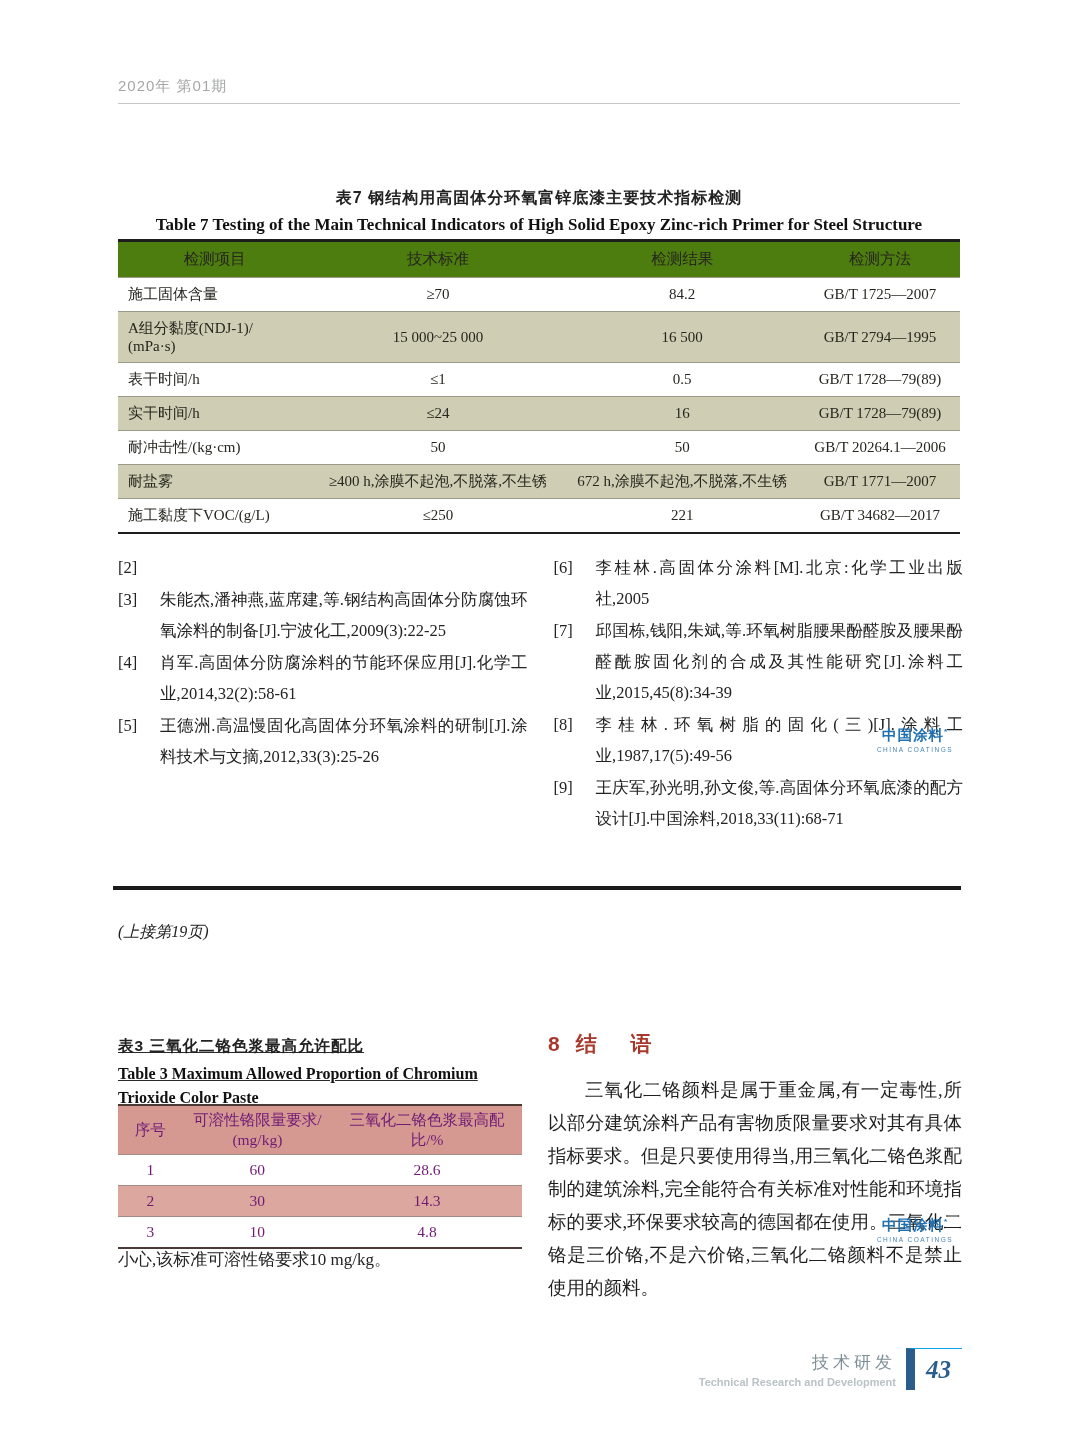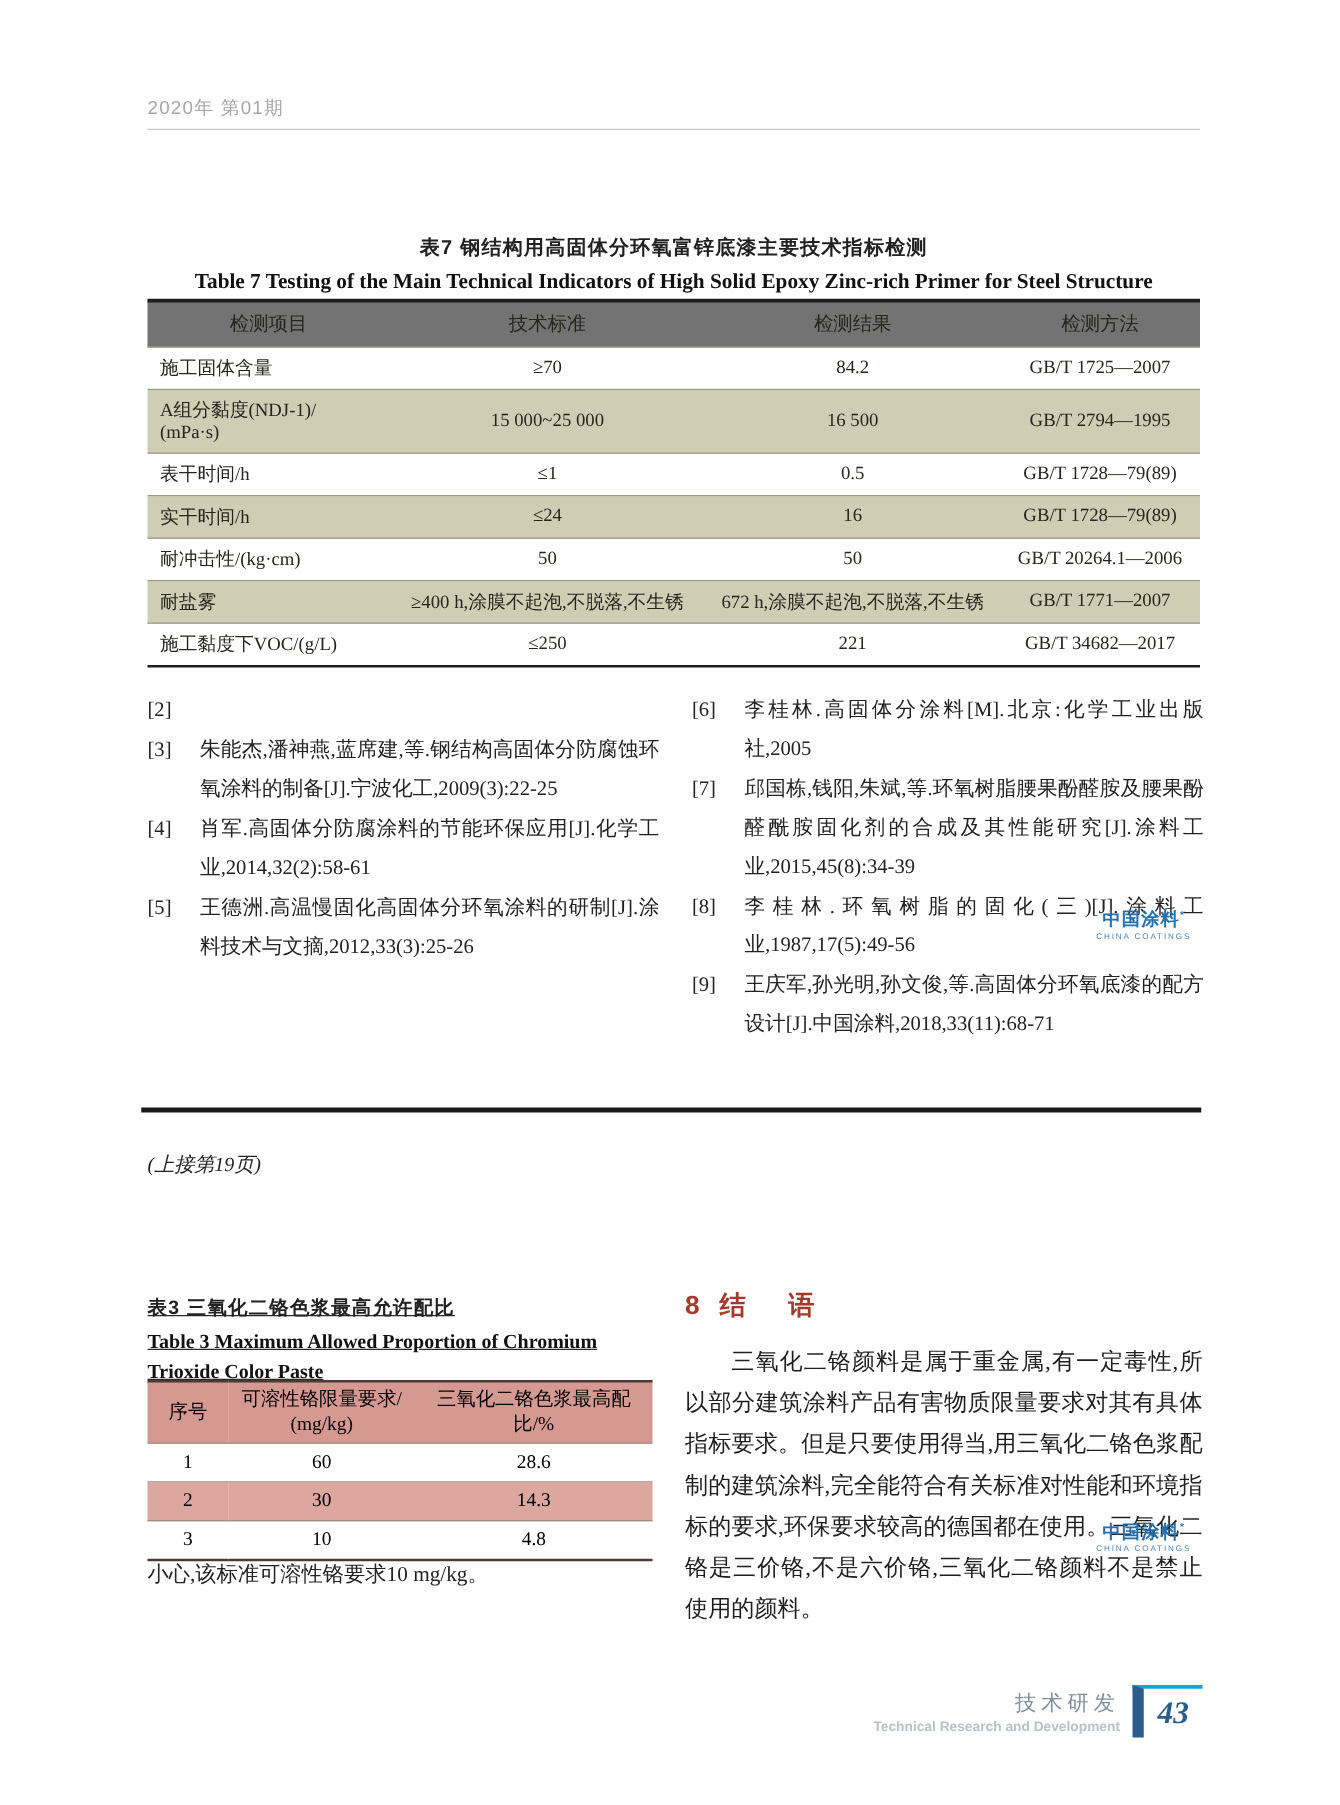--- a/index.html
+++ b/index.html
@@ -22,21 +22,21 @@
   .t7-caption .zh { font-family:"Liberation Sans","DejaVu Sans",sans-serif; font-weight:700; font-size:16px; color:#222; letter-spacing:1px; }
   .t7-caption .en { margin-top:6px; font-weight:700; font-size:17px; color:#111; }
   table.t7 {
     position:absolute; top:239px; left:118px; width:842px;
     border-collapse:collapse; table-layout:fixed;
     font-size:15px; color:#26261f;
     border-top:3px solid #1d1d1d; border-bottom:2px solid #1d1d1d;
   }
   table.t7 col.c1{width:23%;} table.t7 col.c2{width:30%;} table.t7 col.c3{width:28%;} table.t7 col.c4{width:19%;}
   table.t7 th, table.t7 td { padding:7px 3px; text-align:center; border-bottom:1px solid #9a9a88; font-weight:normal; white-space:nowrap; }
-  table.t7 thead th { background:#737373; font-size:15.5px; }
+  table.t7 thead th { background:#4d7c0f; font-size:15.5px; }
   table.t7 tbody tr:nth-child(even) td { background:#cfcdb3; }
   table.t7 td:first-child { text-align:left; padding-left:10px; white-space:pre-line; }
   table.t7 tbody tr:last-child td { border-bottom:none; }
   
   .refs { position:absolute; top:552px; left:118px; width:845px; display:flex; gap:26px; }
   .refs .col { width:410px; }
   .ref { display:flex; font-size:16.5px; line-height:31px; color:#222; margin-bottom:1px; }
   .ref .num { width:42px; flex:0 0 42px; }
   .ref .txt { flex:1; text-align:justify; }
   
@@ -49,42 +49,42 @@
   
   .divider { position:absolute; top:886px; left:113px; width:848px; height:4px; background:#1a1a1a; }
   .continuation { position:absolute; top:922px; left:118px; font-size:16px; font-style:italic; color:#222; }
   
   .t3-caption { position:absolute; top:1036px; left:118px; width:404px; text-align:left;text-decoration:underline; }
   .t3-caption .zh { font-family:"Liberation Sans","DejaVu Sans",sans-serif; font-weight:700; font-size:15.5px; color:#222; letter-spacing:1px; }
   .t3-caption .en { margin-top:5px; font-weight:700; font-size:16px; color:#111; line-height:24px; }
   table.t3 {
     position:absolute; top:1104px; left:118px; width:404px;
     border-collapse:collapse; table-layout:fixed;
-    font-size:15.5px; color:#000000;
+    font-size:15.5px; color:#701a75;
     border-top:2px solid #4a3a36; border-bottom:2px solid #4a3a36;
   }
   table.t3 col.c1{width:16%;} table.t3 col.c2{width:37%;} table.t3 col.c3{width:47%;}
   table.t3 th, table.t3 td { padding:6px 2px; text-align:center; font-weight:normal; border-bottom:1px solid #a08b86; }
   table.t3 thead th { background:#d69992; white-space:pre-line; line-height:20px; padding:4px 2px; }
   table.t3 tbody tr:nth-child(2) td { background:#dca79e; }
   table.t3 tbody tr:last-child td { border-bottom:none; }
   .t3-note { position:absolute; top:1248px; left:118px; font-size:17px; color:#222; }
   
   .sec8 { position:absolute; top:1030px; left:548px; width:414px; }
   .sec8 .head { font-family:"Liberation Sans","DejaVu Sans",sans-serif; font-weight:700; font-size:21px; color:#a8382b; }
   .sec8 .head .t { margin-left:16px; letter-spacing:14px;margin-top:29px; }
   .sec8 .body { margin-top:16px; font-size:18.5px; line-height:33px; text-align:justify; text-indent:2em; color:#1f1f1f; }
   
   .footer { position:absolute; top:1348px; left:600px; width:362px; display:flex; justify-content:flex-end; align-items:flex-end; gap:10px; }
   .footer .labels { text-align:right; padding-bottom:2px; }
   .footer .zh { font-family:"Liberation Sans","DejaVu Sans",sans-serif; font-size:17px; color:#7e9097; letter-spacing:4px; }
   .footer .en { font-family:"Liberation Sans","DejaVu Sans",sans-serif; font-size:11px; color:#b9c2c6; margin-top:2px;font-weight:bold; }
   .footer .pagenum {
     position:relative; width:56px; height:42px;
-    border-top:3px solid #0ea5e9; border-left:9px solid #2a5d8c;
+    border-top:1px solid #0ea5e9; border-left:9px solid #2a5d8c;
     display:flex; align-items:center; justify-content:center;
   }
   .footer .pagenum span { font-style:italic; font-weight:700; font-size:25px; color:#2a5d8c; }
 </style>
 </head>
 <body>
 
 <div class="page">
 
   <div class="running-head">

